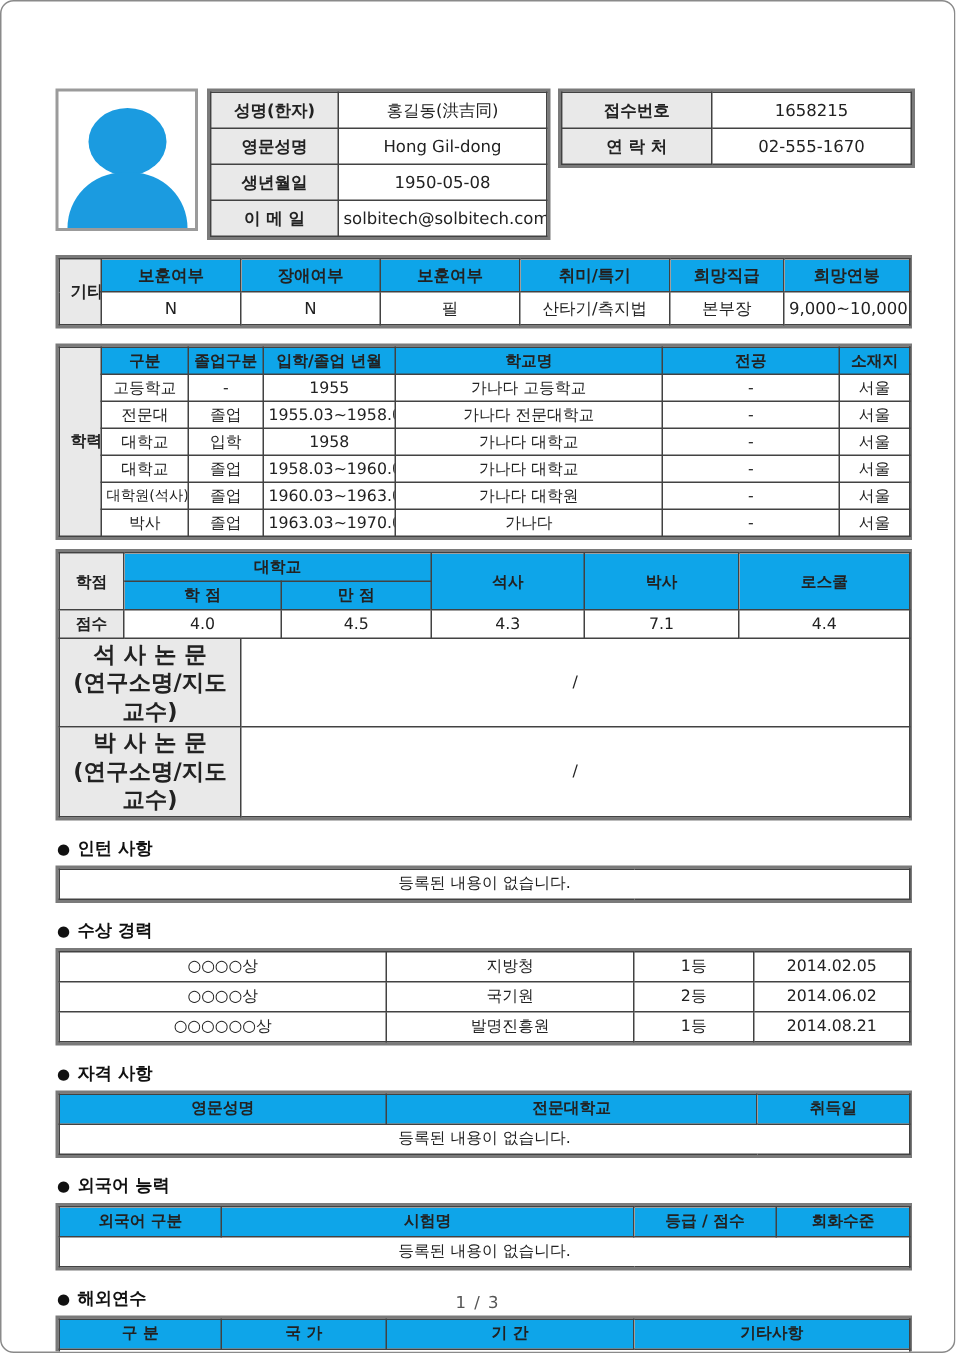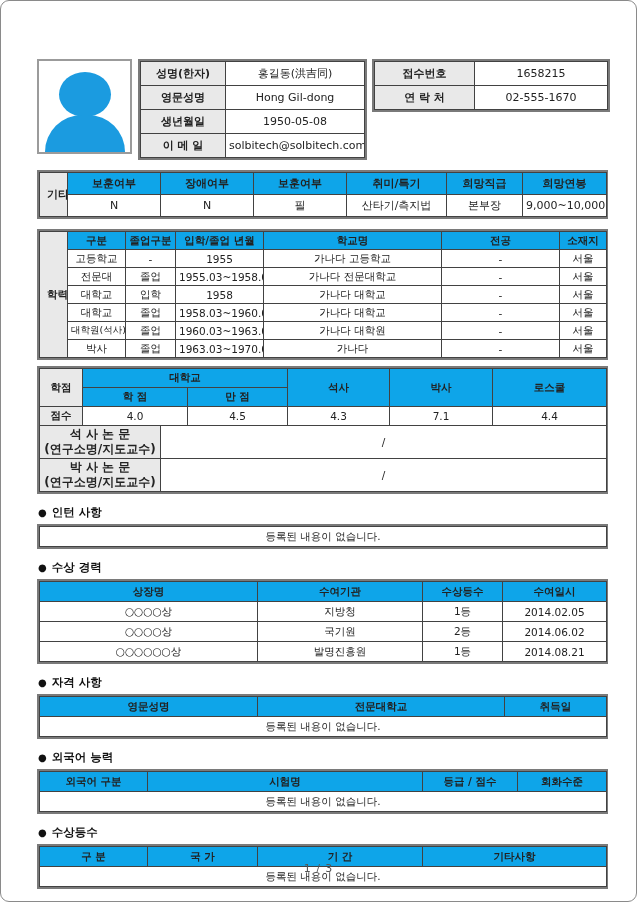--- a/index.html
+++ b/index.html
@@ -27,21 +27,21 @@
         width:80px;height:37px;border-radius:40px 40px 0 0;background:#1b9be0;}
   .p-left{width:228px;margin-left:6px;}
   .p-right{width:237px;margin-left:5px;}
   .profile-row td{height:21px;font-size:11px;}
   
   .etc td,.etc th{height:19px;font-size:11px;}
   .edu td,.edu th{height:15px;}
   .mb10{margin-bottom:10px;} .mb6{margin-bottom:6px;} .mb8{margin-bottom:8px;}
   .grades td,.grades th{height:16px;}
   .thesis td{height:26px;}
-  .thesis .lbl{font-size:12px;white-space:pre-line;line-height:1.25;padding:1px 4px;}
+  .thesis .lbl{font-size:15px;white-space:pre-line;line-height:1.25;padding:1px 4px;}
   
   .sec-title{font-size:11.5px;font-weight:bold;color:#111;margin:11px 0 4px 1px;}
   .sec-title .bullet{font-size:10px;margin-right:5px;}
   .sec td,.sec th{height:17px;}
   .footer{position:absolute;left:0;right:0;bottom:26px;text-align:center;
         font-size:11px;color:#555;letter-spacing:1px;}
 </style>
 </head>
 <body>
 
@@ -280,26 +280,20 @@
   </div>
   <div class="tbl sec">
     <table>
       <colgroup>
           <col style="width:218px">
           <col style="width:165px">
           <col style="width:80px">
           <col style="width:104px">
         </colgroup>
       <tbody>
-          <tr>
-        <th>상장명</th>
-        <th>수여기관</th>
-        <th>수상등수</th>
-        <th>수여일시</th>
-      </tr>
       <tr>
         <td>○○○○상</td>
         <td>지방청</td>
         <td>1등</td>
         <td>2014.02.05</td>
       </tr>
       <tr>
         <td>○○○○상</td>
         <td>국기원</td>
         <td>2등</td>
@@ -357,21 +351,21 @@
         <th>회화수준</th>
       </tr>
       <tr>
         <td colspan="4">등록된 내용이 없습니다.</td>
       </tr>
     </tbody>
       </table>
   </div>
 
   <div class="sec-title">
-    <span class="bullet">●</span><span>수상등수</span>
+    <span class="bullet">●</span><span>해외연수</span>
   </div>
   <div class="tbl sec">
     <table>
       <colgroup>
           <col style="width:108px">
           <col style="width:110px">
           <col style="width:165px">
           <col style="width:184px">
         </colgroup>
       <tbody>

